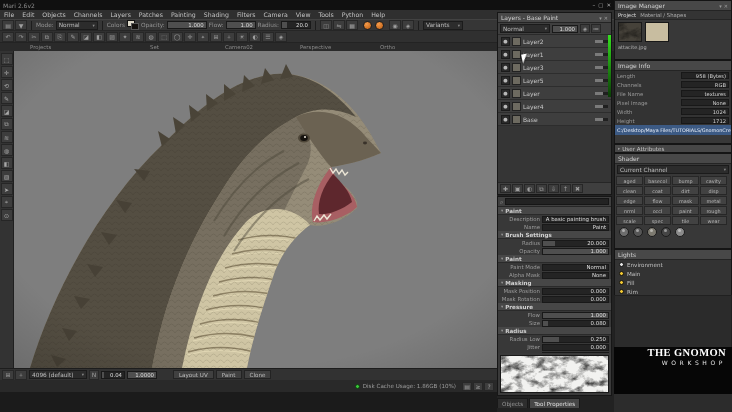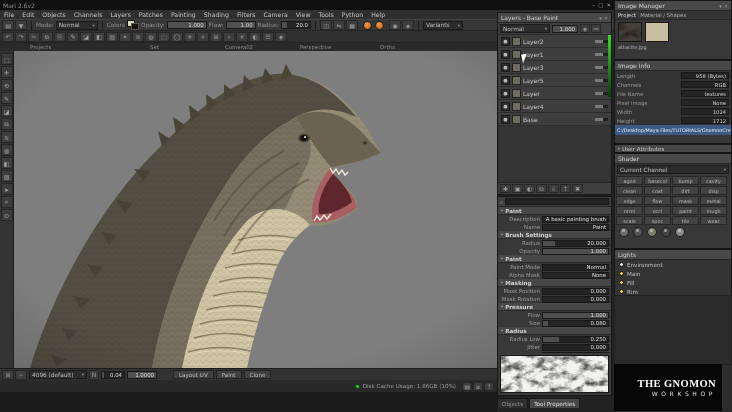--- a/index.html
+++ b/index.html
@@ -70,21 +70,21 @@
   .inf-k{flex:1;font-size:5.3px;color:#9a9a9a;white-space:nowrap;overflow:hidden}
   .inf-v{width:48px;height:7px;background:#242424;border:1px solid #181818;font-size:5.2px;color:#cfcfcf;display:flex;align-items:center;justify-content:flex-end;padding:0 2px;flex:0 0 auto}
   #path-row{height:10px;background:#3c5a84;color:#e8eef8;font-size:4.9px;display:flex;align-items:center;padding:0 2px;white-space:nowrap;overflow:hidden}
   .mthumb{width:24px;height:20px;border:1px solid #181818;position:relative;overflow:hidden;flex:0 0 auto}
   .sh-grid{display:flex;flex-wrap:wrap;gap:1px;padding:1px}
   .sh-btn{width:27px;height:9px;background:#424242;border:1px solid #272727;color:#b5b5b5;font-size:4.9px;display:flex;align-items:center;justify-content:center;overflow:hidden}
   .sphere{width:10px;height:10px;border-radius:50%;border:1px solid #1c1c1c;position:relative;flex:0 0 auto}
   .sphere::after{content:"";position:absolute;left:2px;top:1px;width:3px;height:3px;border-radius:50%;background:rgba(255,255,255,.45)}
   .light-row{height:9px;display:flex;align-items:center;gap:3px;padding:0 4px;background:#333;font-size:5.6px;color:#c0c0c0}
   .ldot{width:5px;height:5px;border-radius:50%;border:1px solid #111;flex:0 0 auto}
-  #logo{position:absolute;left:0;top:364px;width:108px;height:47px;background:#060606;display:flex;flex-direction:column;align-items:flex-end;justify-content:center;padding-right:6px}
+  #logo{position:absolute;left:0;top:347px;width:118px;height:47px;background:#060606;display:flex;flex-direction:column;align-items:flex-end;justify-content:flex-start;padding-right:6px}
   #logo .l1{font-size:10.5px;font-weight:bold;color:#fff;letter-spacing:.4px;font-family:"Liberation Serif",serif}
   #logo .l2{font-size:6px;color:#e6e6e6;letter-spacing:3.6px;margin-top:1px}
   
   #bbar{left:0;top:368px;width:497px;height:12px;background:#323232;border-top:1px solid #1d1d1d;display:flex;align-items:center;gap:2px;padding:0 2px}
   .bbtn{height:9px;padding:0 5px;background:#404040;border:1px solid #232323;color:#bdbdbd;font-size:5.6px;display:flex;align-items:center;flex:0 0 auto}
   #sbar{left:0;top:380px;width:497px;height:12px;background:#292929;display:flex;align-items:center;justify-content:flex-end;gap:3px;padding:0 3px;font-size:5.6px;color:#9c9c9c}
   .led{width:5px;height:5px;border-radius:50%;border:1px solid #123a12}
   #understrip{left:0;top:392px;width:497px;height:20px;background:#1b1b1b}
   #cursor{left:522px;top:54px;width:0;height:0;border-left:6px solid #fff;border-bottom:9px solid transparent;transform:rotate(-12deg);z-index:9;filter:drop-shadow(0 0 1px #000)}
 </style>

